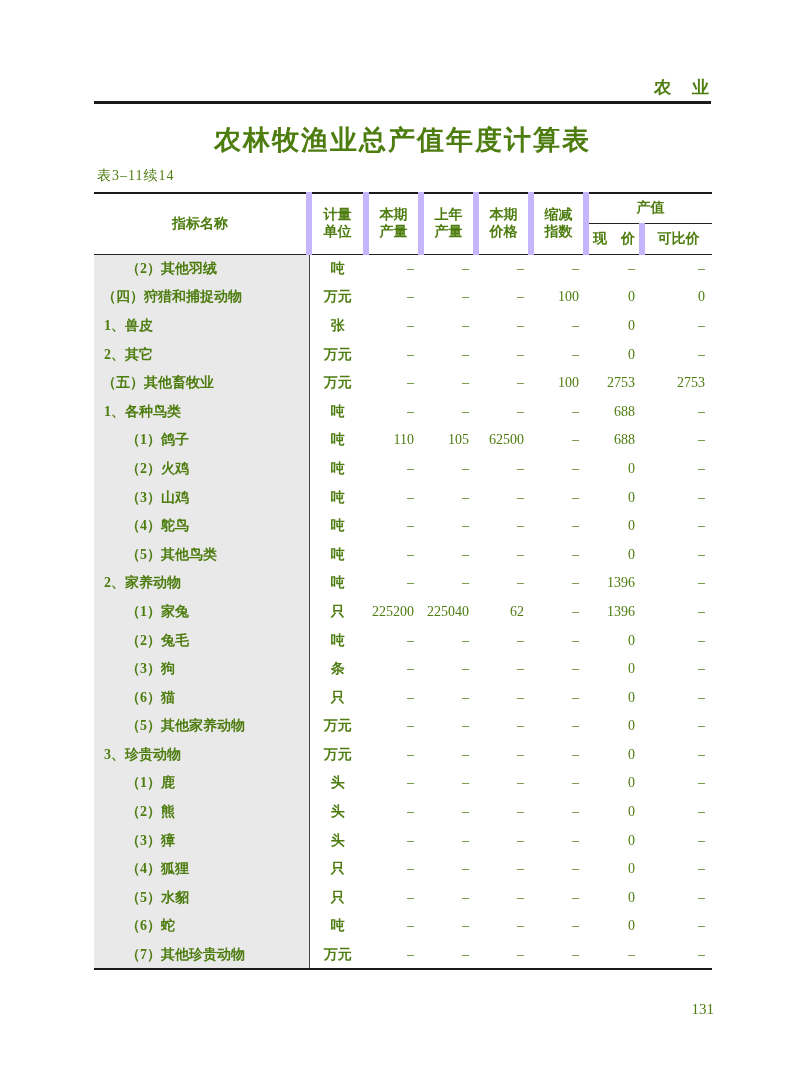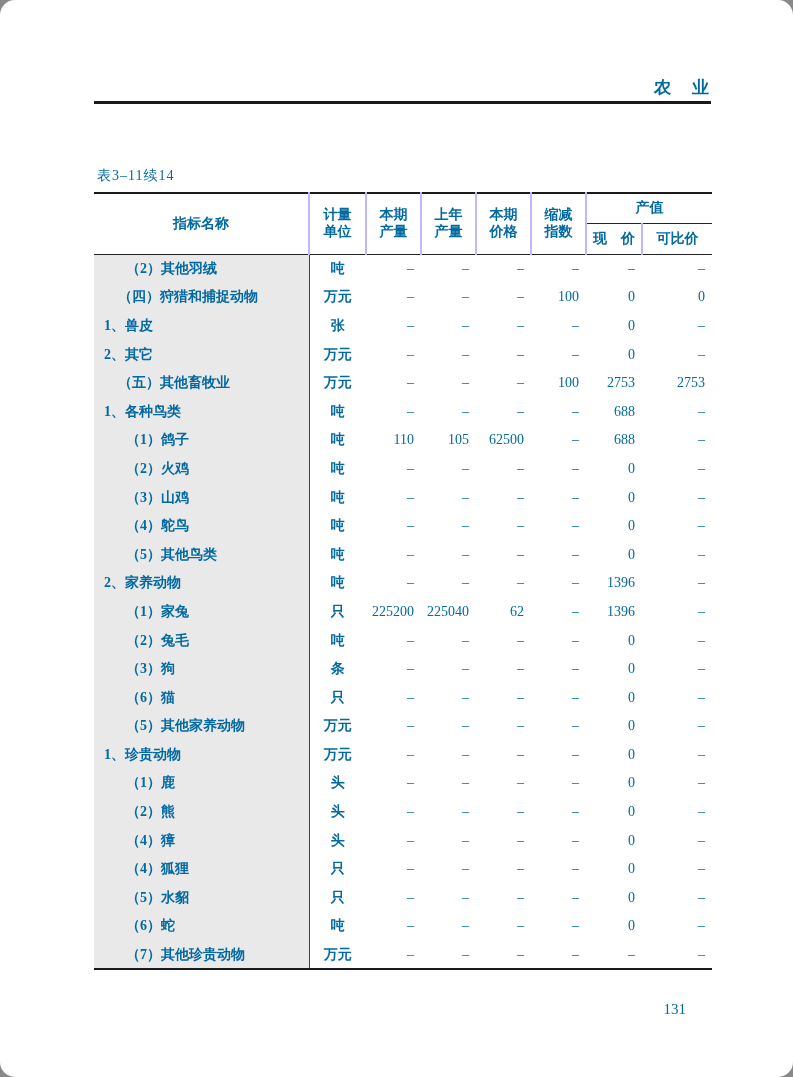--- a/index.html
+++ b/index.html
@@ -1,23 +1,22 @@
 <!DOCTYPE html>
 <html><head>
 <meta charset="utf-8">
 <style>
   html,body{margin:0;padding:0;background:#888;}
   .page{
     position:relative;
     width:793px;height:1077px;
     background:#ffffff;
     font-family:"Liberation Serif","DejaVu Serif",serif;
-    color:#0369a1;
+    color:#4d7c0f;
     overflow:hidden;
-    border-radius:15px;
   }
   
   .running-head{
     position:absolute;left:94px;top:68px;width:617px;height:33px;
     border-bottom:3px solid #1a1a1a;
     display:flex;align-items:flex-end;justify-content:flex-end;
   }
   .running-head .chapter{
     font-size:17px;font-weight:bold;line-height:1.1;
     padding-bottom:3px;white-space:pre;letter-spacing:2px;
@@ -38,52 +37,53 @@
     border-collapse:collapse;table-layout:fixed;
     border-top:2.5px solid #1a1a1a;
     border-bottom:2.5px solid #1a1a1a;
     font-size:14px;
   }
   table.calc th{
     font-weight:bold;text-align:center;vertical-align:middle;
     white-space:pre-line;line-height:1.18;padding:2px 1px;
     border-bottom:1.5px solid #222;
   }
-  th.vline, td.vline{border-left:2px solid #c4b5fd;}
+  th.vline, td.vline{border-left:6px solid #c4b5fd;}
   th.group-top{height:25px;border-bottom:1px solid #333;}
   th.sub{height:26px;margin-top:15px;}
   th.indicator-h{height:54px;font-family:Liberation Serif, serif;}
   tbody tr{height:28.6px;}
   td{vertical-align:middle;padding:0;}
   td.name{
     background:#e9e9e9;
     border-right:1px solid #444;
     font-weight:bold;
     white-space:nowrap;overflow:hidden;
   }
-  td.name.ind-0{padding-left:24px;}
+  td.name.ind-0{padding-left:8px;}
   td.name.ind-1{padding-left:10px;}
   td.name.ind-2{padding-left:32px;margin-left:37px;}
   td.unit{text-align:center;font-weight:bold;}
   td.num{text-align:right;padding-right:7px;font-weight:normal;}
   
   .page-number{
-    position:absolute;left:556px;top:1001px;width:130px;
+    position:absolute;left:584px;top:1001px;width:130px;
     text-align:right;font-size:15px;
   }
 </style>
 </head>
 <body>
 
 <div class="page">
 
   <div class="running-head">
     <span class="chapter">农　业</span>
   </div>
 
+  <div class="doc-title">农林牧渔业总产值年度计算表</div>
 
   <div class="table-tag">表3–11续14</div>
 
   <table class="calc">
     <colgroup>
       <col style="width:215px">
         <col style="width:57px">
         <col style="width:55px">
       <col style="width:55px">
         <col style="width:55px">
@@ -276,21 +276,21 @@
     <td class="name ind-2">（5）其他家养动物</td>
     <td class="unit">万元</td>
     <td class="num">–</td>
     <td class="num">–</td>
     <td class="num">–</td>
     <td class="num">–</td>
     <td class="num">0</td>
     <td class="num">–</td>
   </tr>
         <tr>
-    <td class="name ind-1">1、珍贵动物</td>
+    <td class="name ind-1">3、珍贵动物</td>
     <td class="unit">万元</td>
     <td class="num">–</td>
     <td class="num">–</td>
     <td class="num">–</td>
     <td class="num">–</td>
     <td class="num">0</td>
     <td class="num">–</td>
   </tr>
         <tr>
     <td class="name ind-2">（1）鹿</td>
@@ -306,21 +306,21 @@
     <td class="name ind-2">（2）熊</td>
     <td class="unit">头</td>
     <td class="num">–</td>
     <td class="num">–</td>
     <td class="num">–</td>
     <td class="num">–</td>
     <td class="num">0</td>
     <td class="num">–</td>
   </tr>
         <tr>
-    <td class="name ind-2">（4）獐</td>
+    <td class="name ind-2">（3）獐</td>
     <td class="unit">头</td>
     <td class="num">–</td>
     <td class="num">–</td>
     <td class="num">–</td>
     <td class="num">–</td>
     <td class="num">0</td>
     <td class="num">–</td>
   </tr>
         <tr>
     <td class="name ind-2">（4）狐狸</td>

